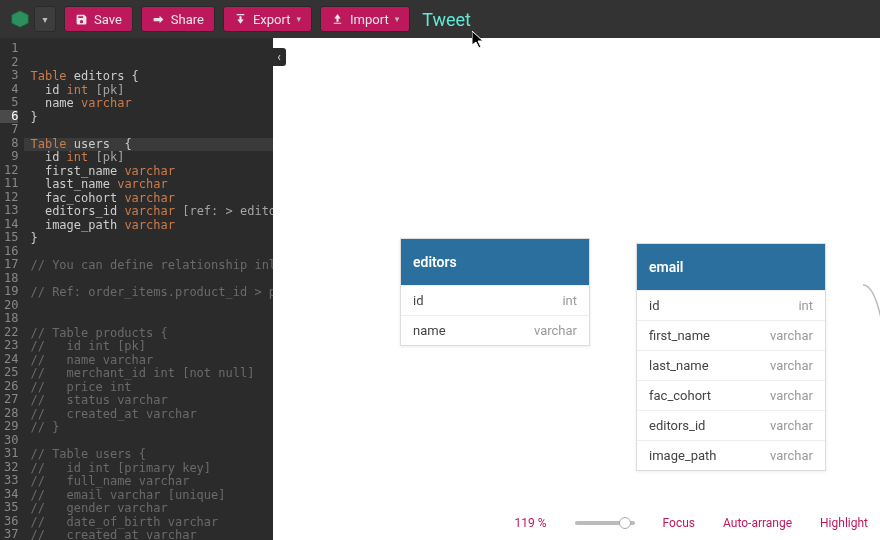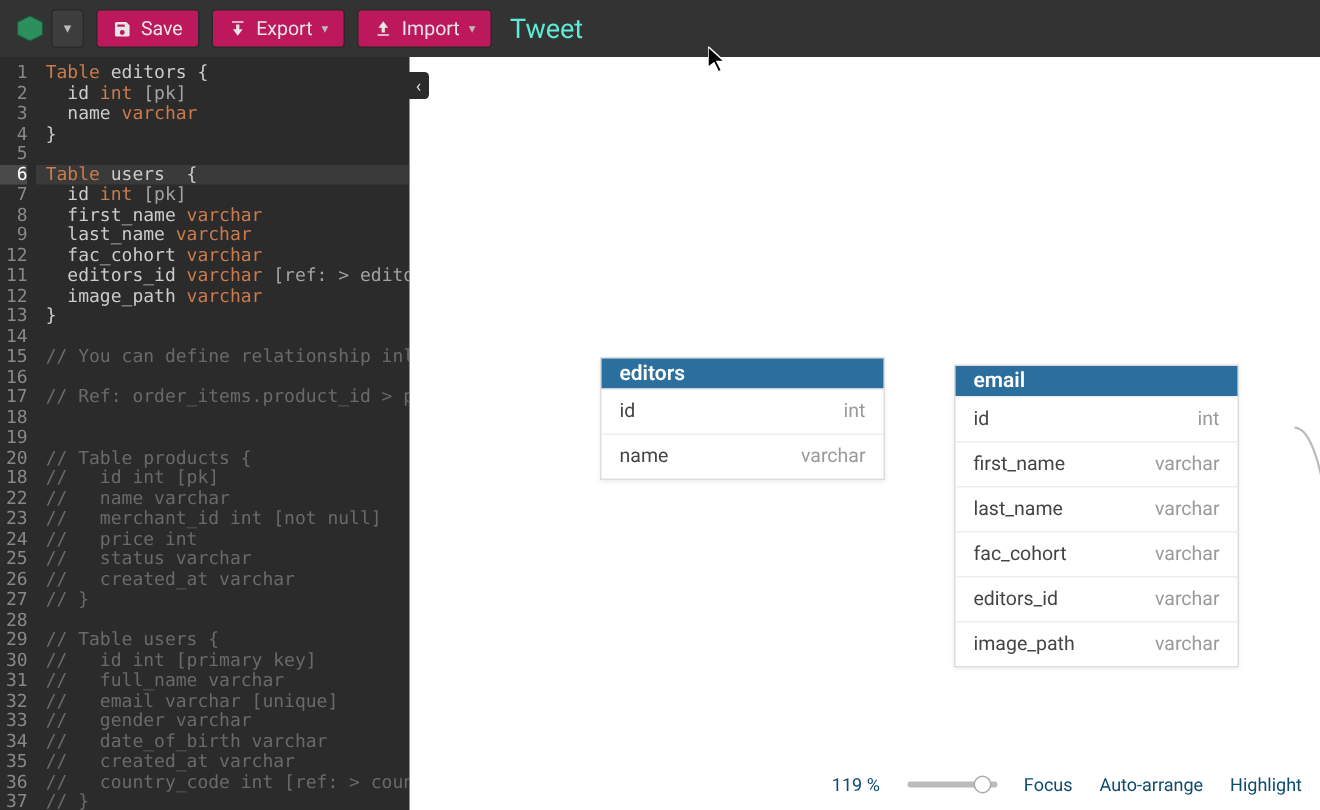--- a/index.html
+++ b/index.html
@@ -37,51 +37,51 @@
 .editor {
   width: 273px; background:#2b2b2b; font-family: Menlo, Consolas, monospace;
   font-size:12px; color:#ccc; display:flex; overflow:hidden; position:relative;
 }
 .gutter {
   background:#2b2b2b; color:#888; text-align:right; padding:4px 6px 4px 4px;
   font-size:12px; line-height:13.5px; user-select:none;
 }
 .gutter .g { height:13.5px;}
 .gutter .g.active { background:#4a4a4a; color:#fff; margin-left:-4px; padding-left:4px;}
-.code { padding:4px 0; line-height:13.5px; white-space:pre; overflow:hidden; flex:1;}
+.code { padding:4px 0; line-height:13.5px; white-space:pre; overflow:hidden; flex:1;margin-top:28px;}
 .code .ln { height:13.5px; padding-left:6px;}
 .code .ln.active { background:#3a3a3a;}
 .tok-kw { color:#cb7b4c;}
 .tok-ty { color:#cb7b4c;}
 .tok-pk { color:#a3a3a3;}
 .tok-com { color:#6a6a6a;}
 .tok-def { color:#ccc;}
 .splitter {
   position:absolute; left:272px; top:10px; width:14px; height:18px;
   background:#2b2b2b; color:#ddd; font-size:12px; display:flex;
   align-items:center; justify-content:center; border-radius:0 3px 3px 0;
   cursor:pointer; z-index:5;
 }
 .canvas { flex:1; position:relative; }
 .table-card {
   position:absolute; background:#fff; border:1px solid #ddd;
   box-shadow:0 1px 3px rgba(0,0,0,0.08);
 }
 .table-card .thead {
-  background:#2b6f9e; color:#fff; font-weight:600; padding:2px 12px; font-size:14px;
+  background:#2b6f9e; color:#fff; font-weight:600; padding:15px 12px; font-size:14px;
 }
 .table-card .row {
   display:flex; justify-content:space-between; padding:7px 12px; font-size:13px;
   border-top:1px solid #eee;
 }
 .table-card .row .col-name{ color:#444;}
 .table-card .row .col-type{ color:#9a9a9a;}
 .footer {
-  position:absolute; right:12px; bottom:10px; display:flex; align-items:center; gap:18px;
-  font-size:12px; color:#0c4a6e;
+  position:absolute; right:12px; bottom:10px; display:flex; align-items:center; gap:28px;
+  font-size:12px; color:#be185d;
 }
 .zoom-slider {
   width:60px; height:4px; background:#bbb; border-radius:2px; position:relative;
 }
 .zoom-slider .knob{
   position:absolute; width:12px; height:12px; border-radius:50%; background:#fff;
   border:1px solid #aaa; top:-4px; left:44px;
 }
 .cursor-pointer {
   position:absolute; left:472px; top:31px; z-index:20; pointer-events:none;
@@ -96,20 +96,26 @@
     <svg viewBox="0 0 24 24" width="20" height="20">
         <polygon points="12,2 22,7 22,17 12,22 2,17 2,7" fill="#2d8f5e" stroke="#1a5c3a" stroke-width="1"></polygon>
       </svg>
   </div>
   <div class="title-caret">▾</div>
   <div class="btn">
     <svg class="icon-svg" viewBox="0 0 24 24" fill="#e6e6e6">
         <path d="M17 3H5a2 2 0 0 0-2 2v14a2 2 0 0 0 2 2h14a2 2 0 0 0 2-2V7l-4-4zM12 19a3 3 0 1 1 0-6 3 3 0 0 1 0 6zm3-10H6V6h9v3z"></path>
       </svg>
     <span>Save</span>
+  </div>
+  <div class="btn">
+    <svg class="icon-svg" viewBox="0 0 24 24" fill="#e6e6e6">
+        <path d="M14 9V5l7 7-7 7v-4H3V9h11z"></path>
+      </svg>
+    <span>Share</span>
   </div>
   <div class="btn">
     <svg class="icon-svg" viewBox="0 0 24 24" fill="#e6e6e6">
         <path d="M5 20h14v-2H5v2zM12 2L6 10h4v6h4v-6h4L12 2z" transform="rotate(180 12 11)"></path>
       </svg>
     <span>Export</span>
     <span class="caret">▾</span>
   </div>
   <div class="btn">
     <svg class="icon-svg" viewBox="0 0 24 24" fill="#e6e6e6">

